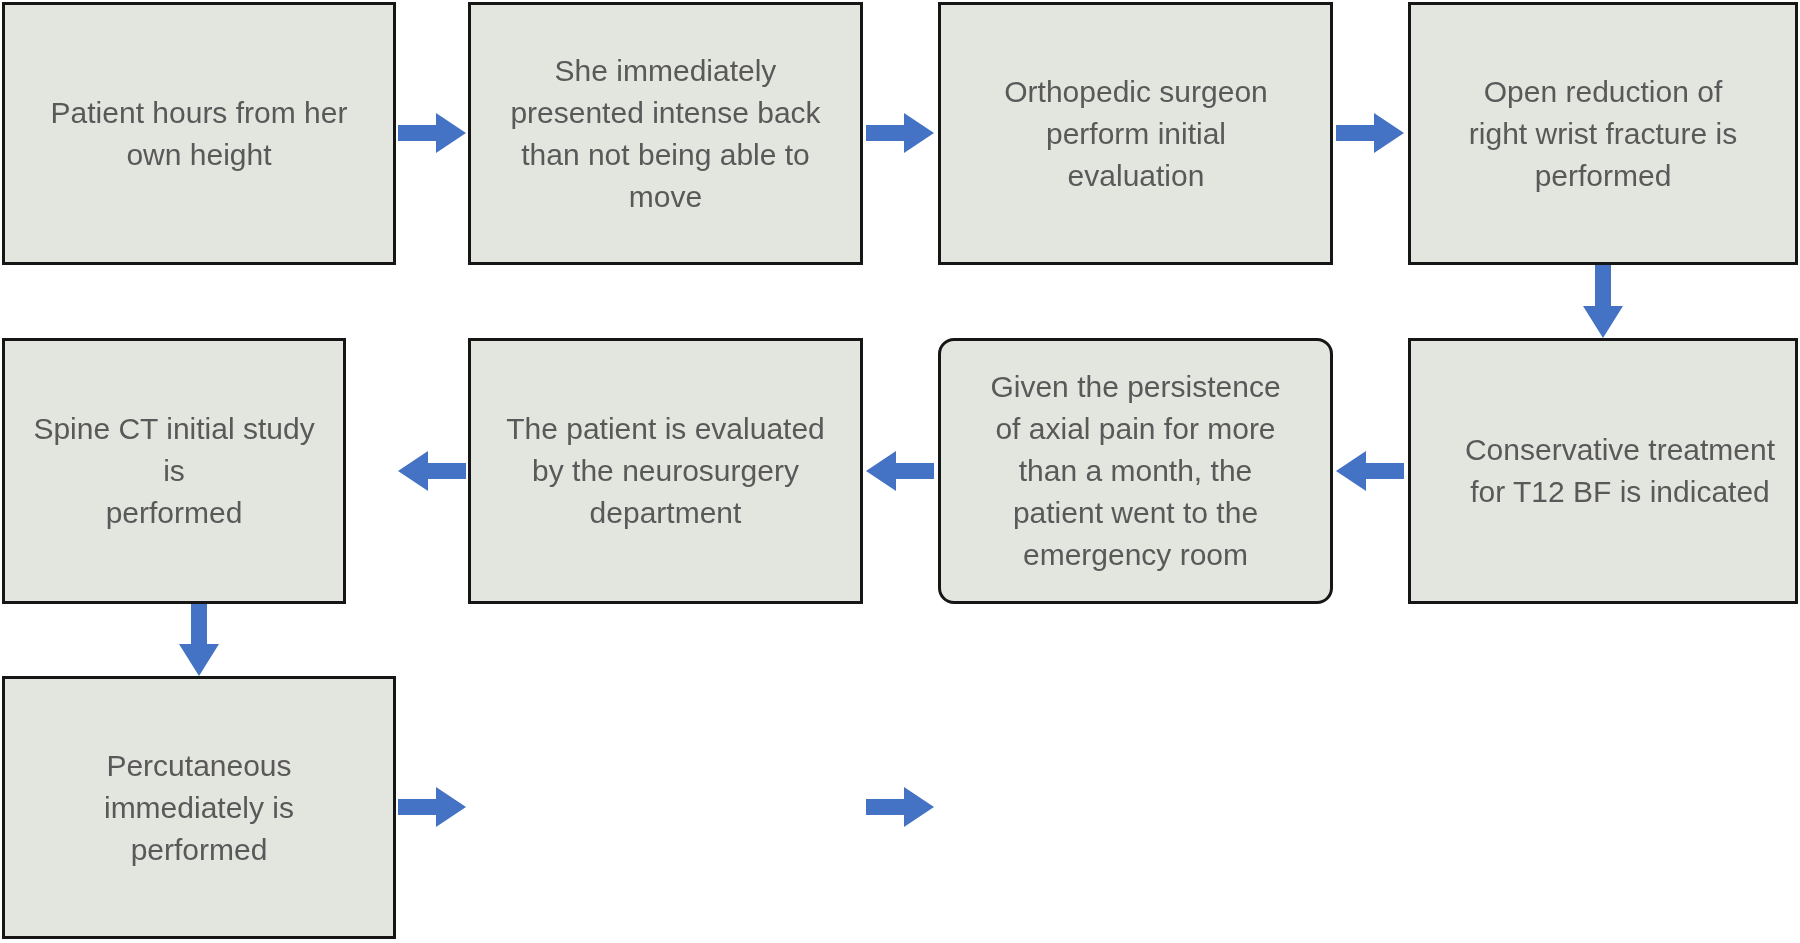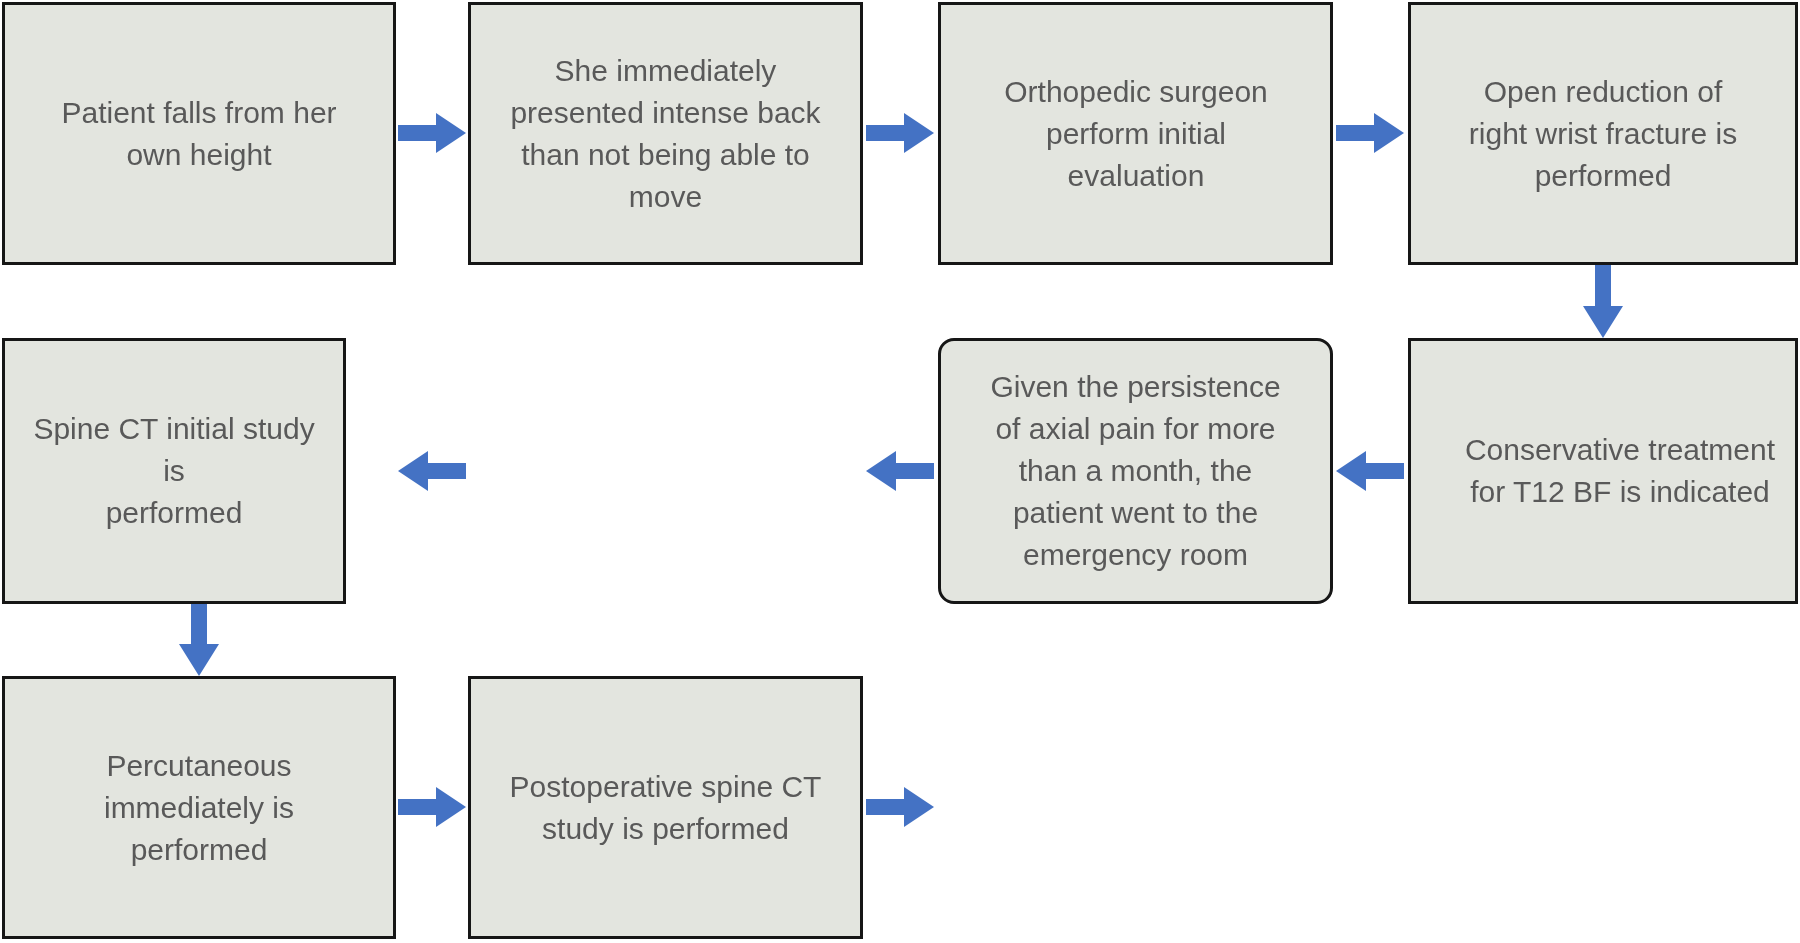--- a/index.html
+++ b/index.html
@@ -42,21 +42,21 @@
     display: block;
   }
   .arrow polygon { fill: var(--arrow-color); }
 </style>
 </head>
 <body>
 
 <div class="canvas">
 
   <div class="node" style="left:2px; top:2px; width:394px; height:263px;">
-    <span class="node-text">Patient falls from her
+    <span class="node-text">Patient hours from her
 own height</span>
   </div>
   <div class="node" style="left:468px; top:2px; width:395px; height:263px;">
     <span class="node-text">She immediately
 presented intense back
 than not being able to
 move</span>
   </div>
   <div class="node" style="left:938px; top:2px; width:395px; height:263px;padding-left:15px;">
     <span class="node-text">Orthopedic surgeon
@@ -73,33 +73,34 @@
     <span class="node-text">Conservative treatment
 for T12 BF is indicated</span>
   </div>
   <div class="node" style="left:938px; top:338px; width:395px; height:266px;border-radius:16px;">
     <span class="node-text">Given the persistence
 of axial pain for more
 than a month, the
 patient went to the
 emergency room</span>
   </div>
+  <div class="node" style="left:468px; top:338px; width:395px; height:266px;">
+    <span class="node-text">The patient is evaluated
+by the neurosurgery
+department</span>
+  </div>
   <div class="node" style="left:2px; top:338px; width:344px; height:266px;">
     <span class="node-text">Spine CT initial study is
 performed</span>
   </div>
 
   <div class="node" style="left:2px; top:676px; width:394px; height:263px;">
     <span class="node-text">Percutaneous
 immediately is
 performed</span>
-  </div>
-  <div class="node" style="left:468px; top:676px; width:395px; height:263px;">
-    <span class="node-text">Postoperative spine CT
-study is performed</span>
   </div>
 
   <svg class="arrow" style="left:398px; top:113px;" width="68" height="40" viewBox="0 0 68 40">
     <polygon points="0,12 38,12 38,0 68,20 38,40 38,28 0,28"></polygon>
   </svg>
   <svg class="arrow" style="left:866px; top:113px;" width="68" height="40" viewBox="0 0 68 40">
     <polygon points="0,12 38,12 38,0 68,20 38,40 38,28 0,28"></polygon>
   </svg>
   <svg class="arrow" style="left:1336px; top:113px;" width="68" height="40" viewBox="0 0 68 40">
     <polygon points="0,12 38,12 38,0 68,20 38,40 38,28 0,28"></polygon>

